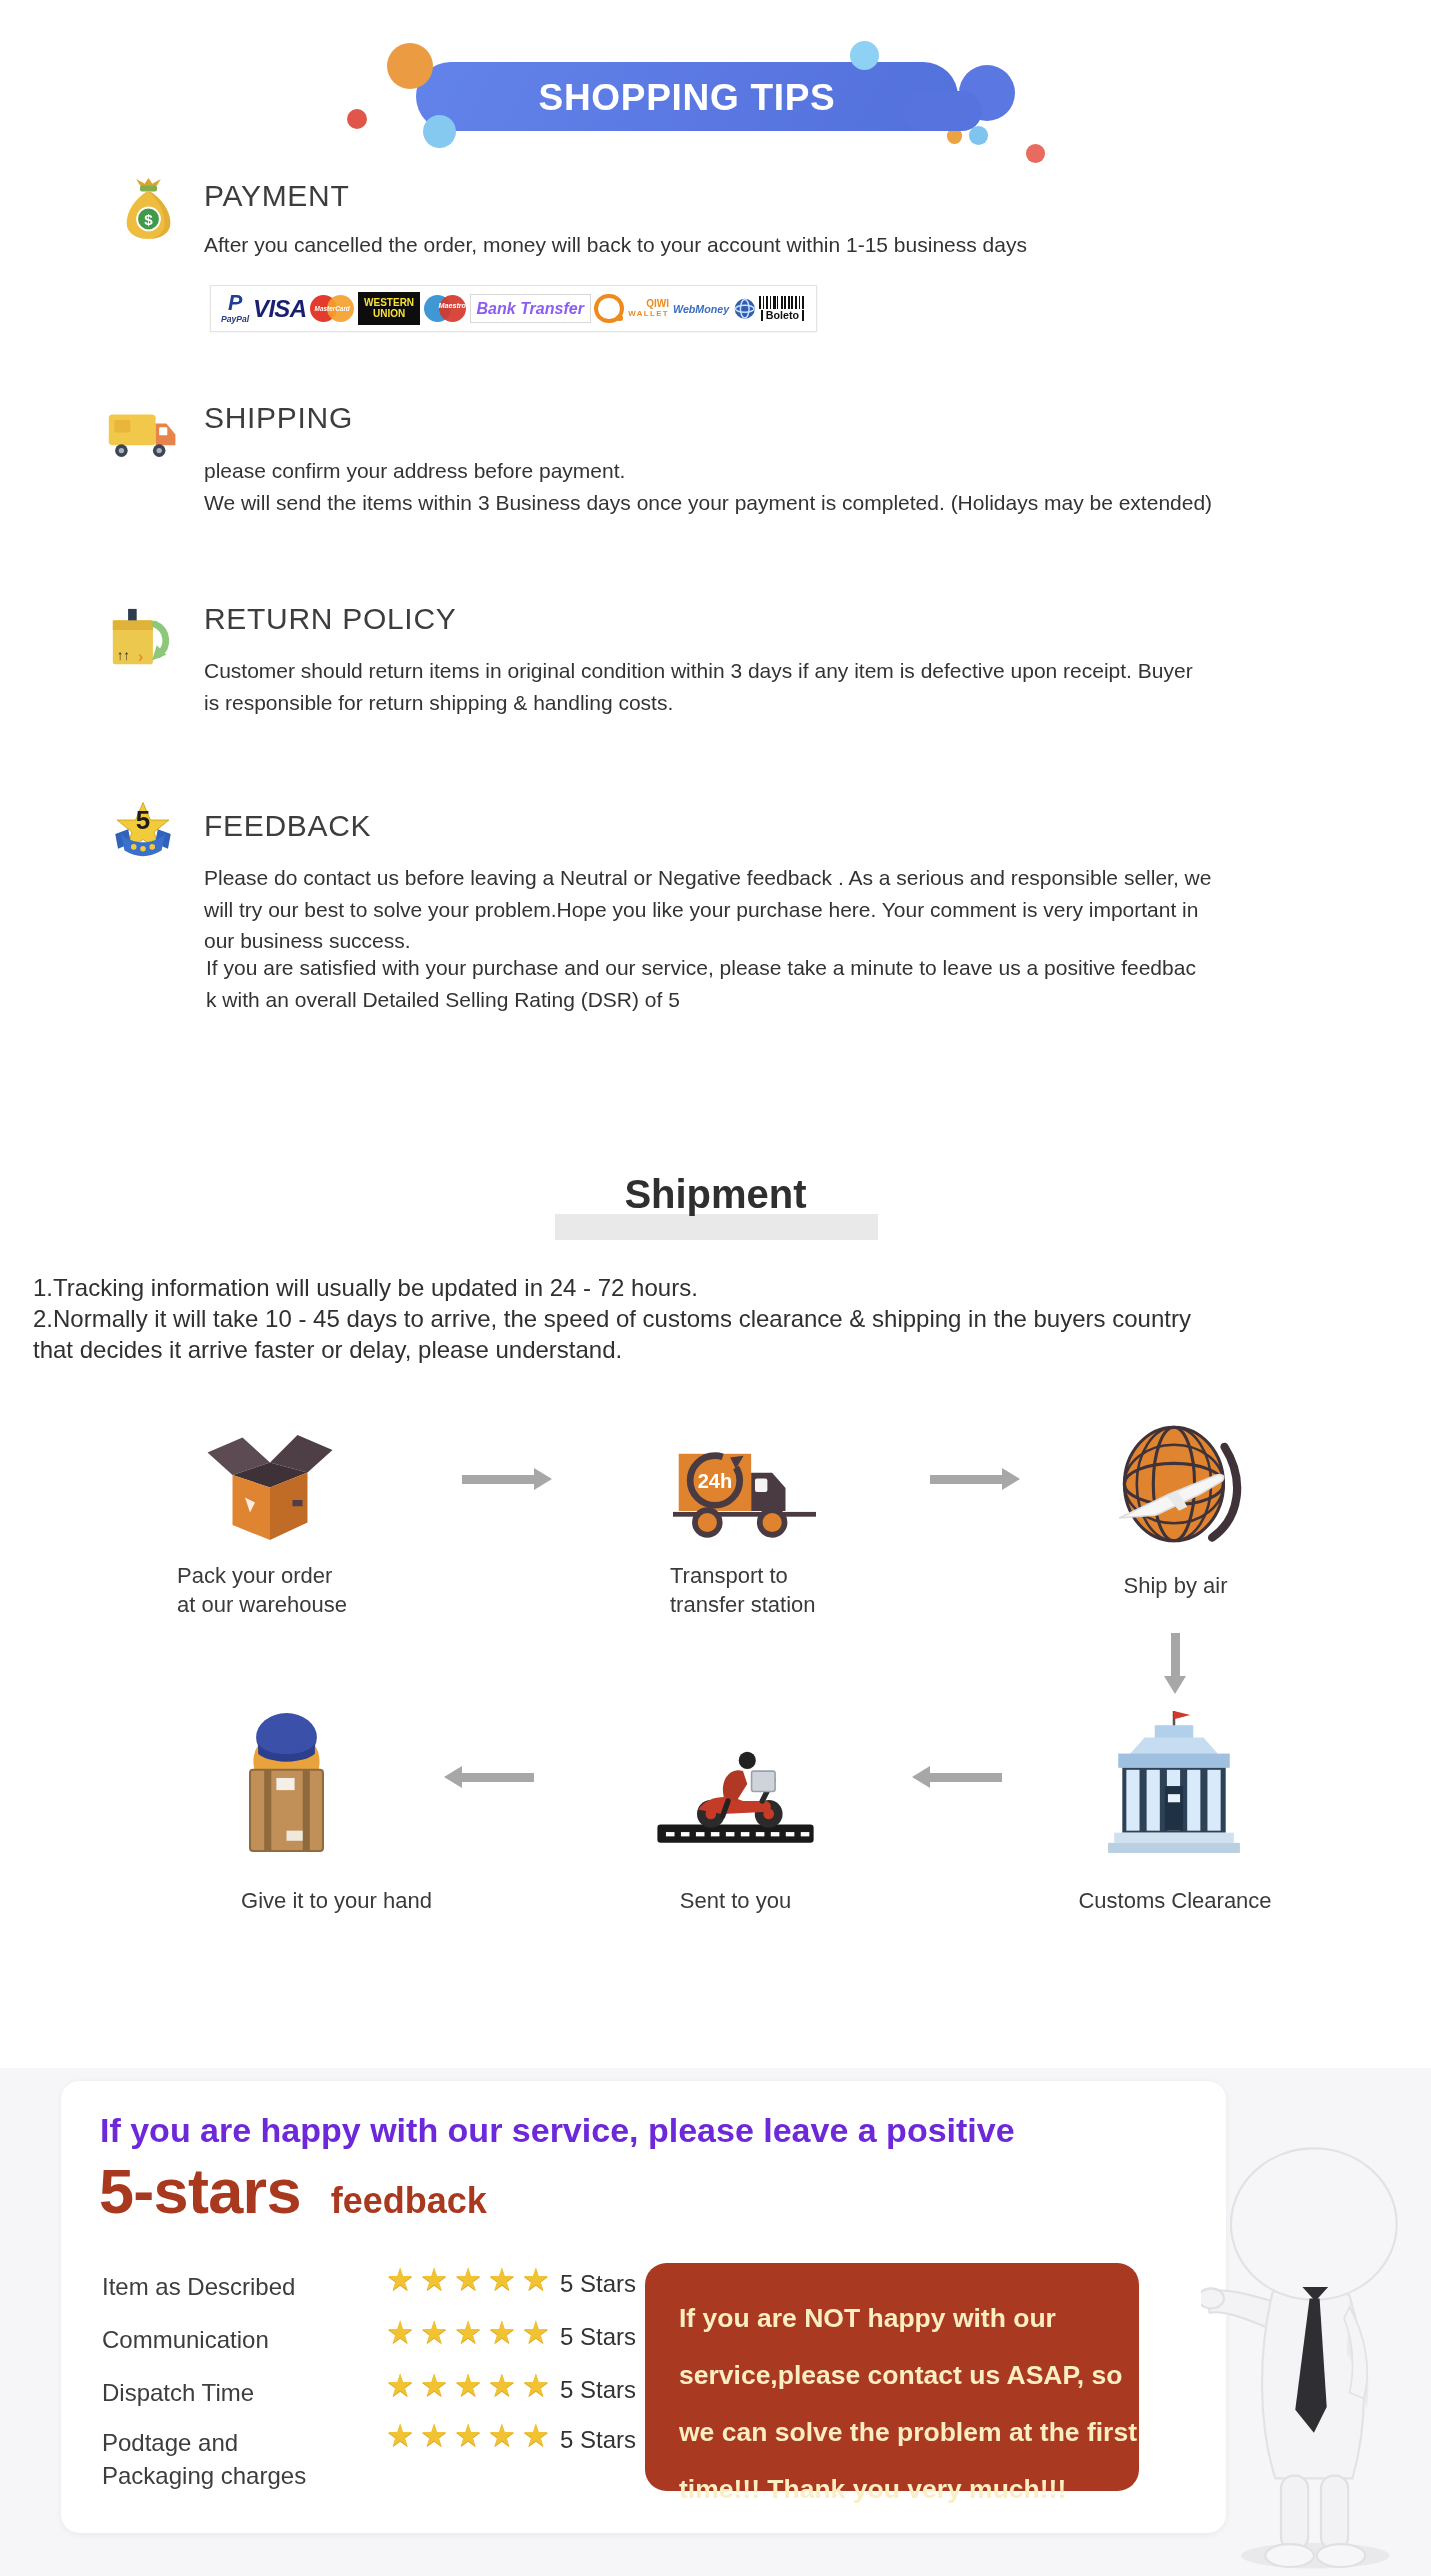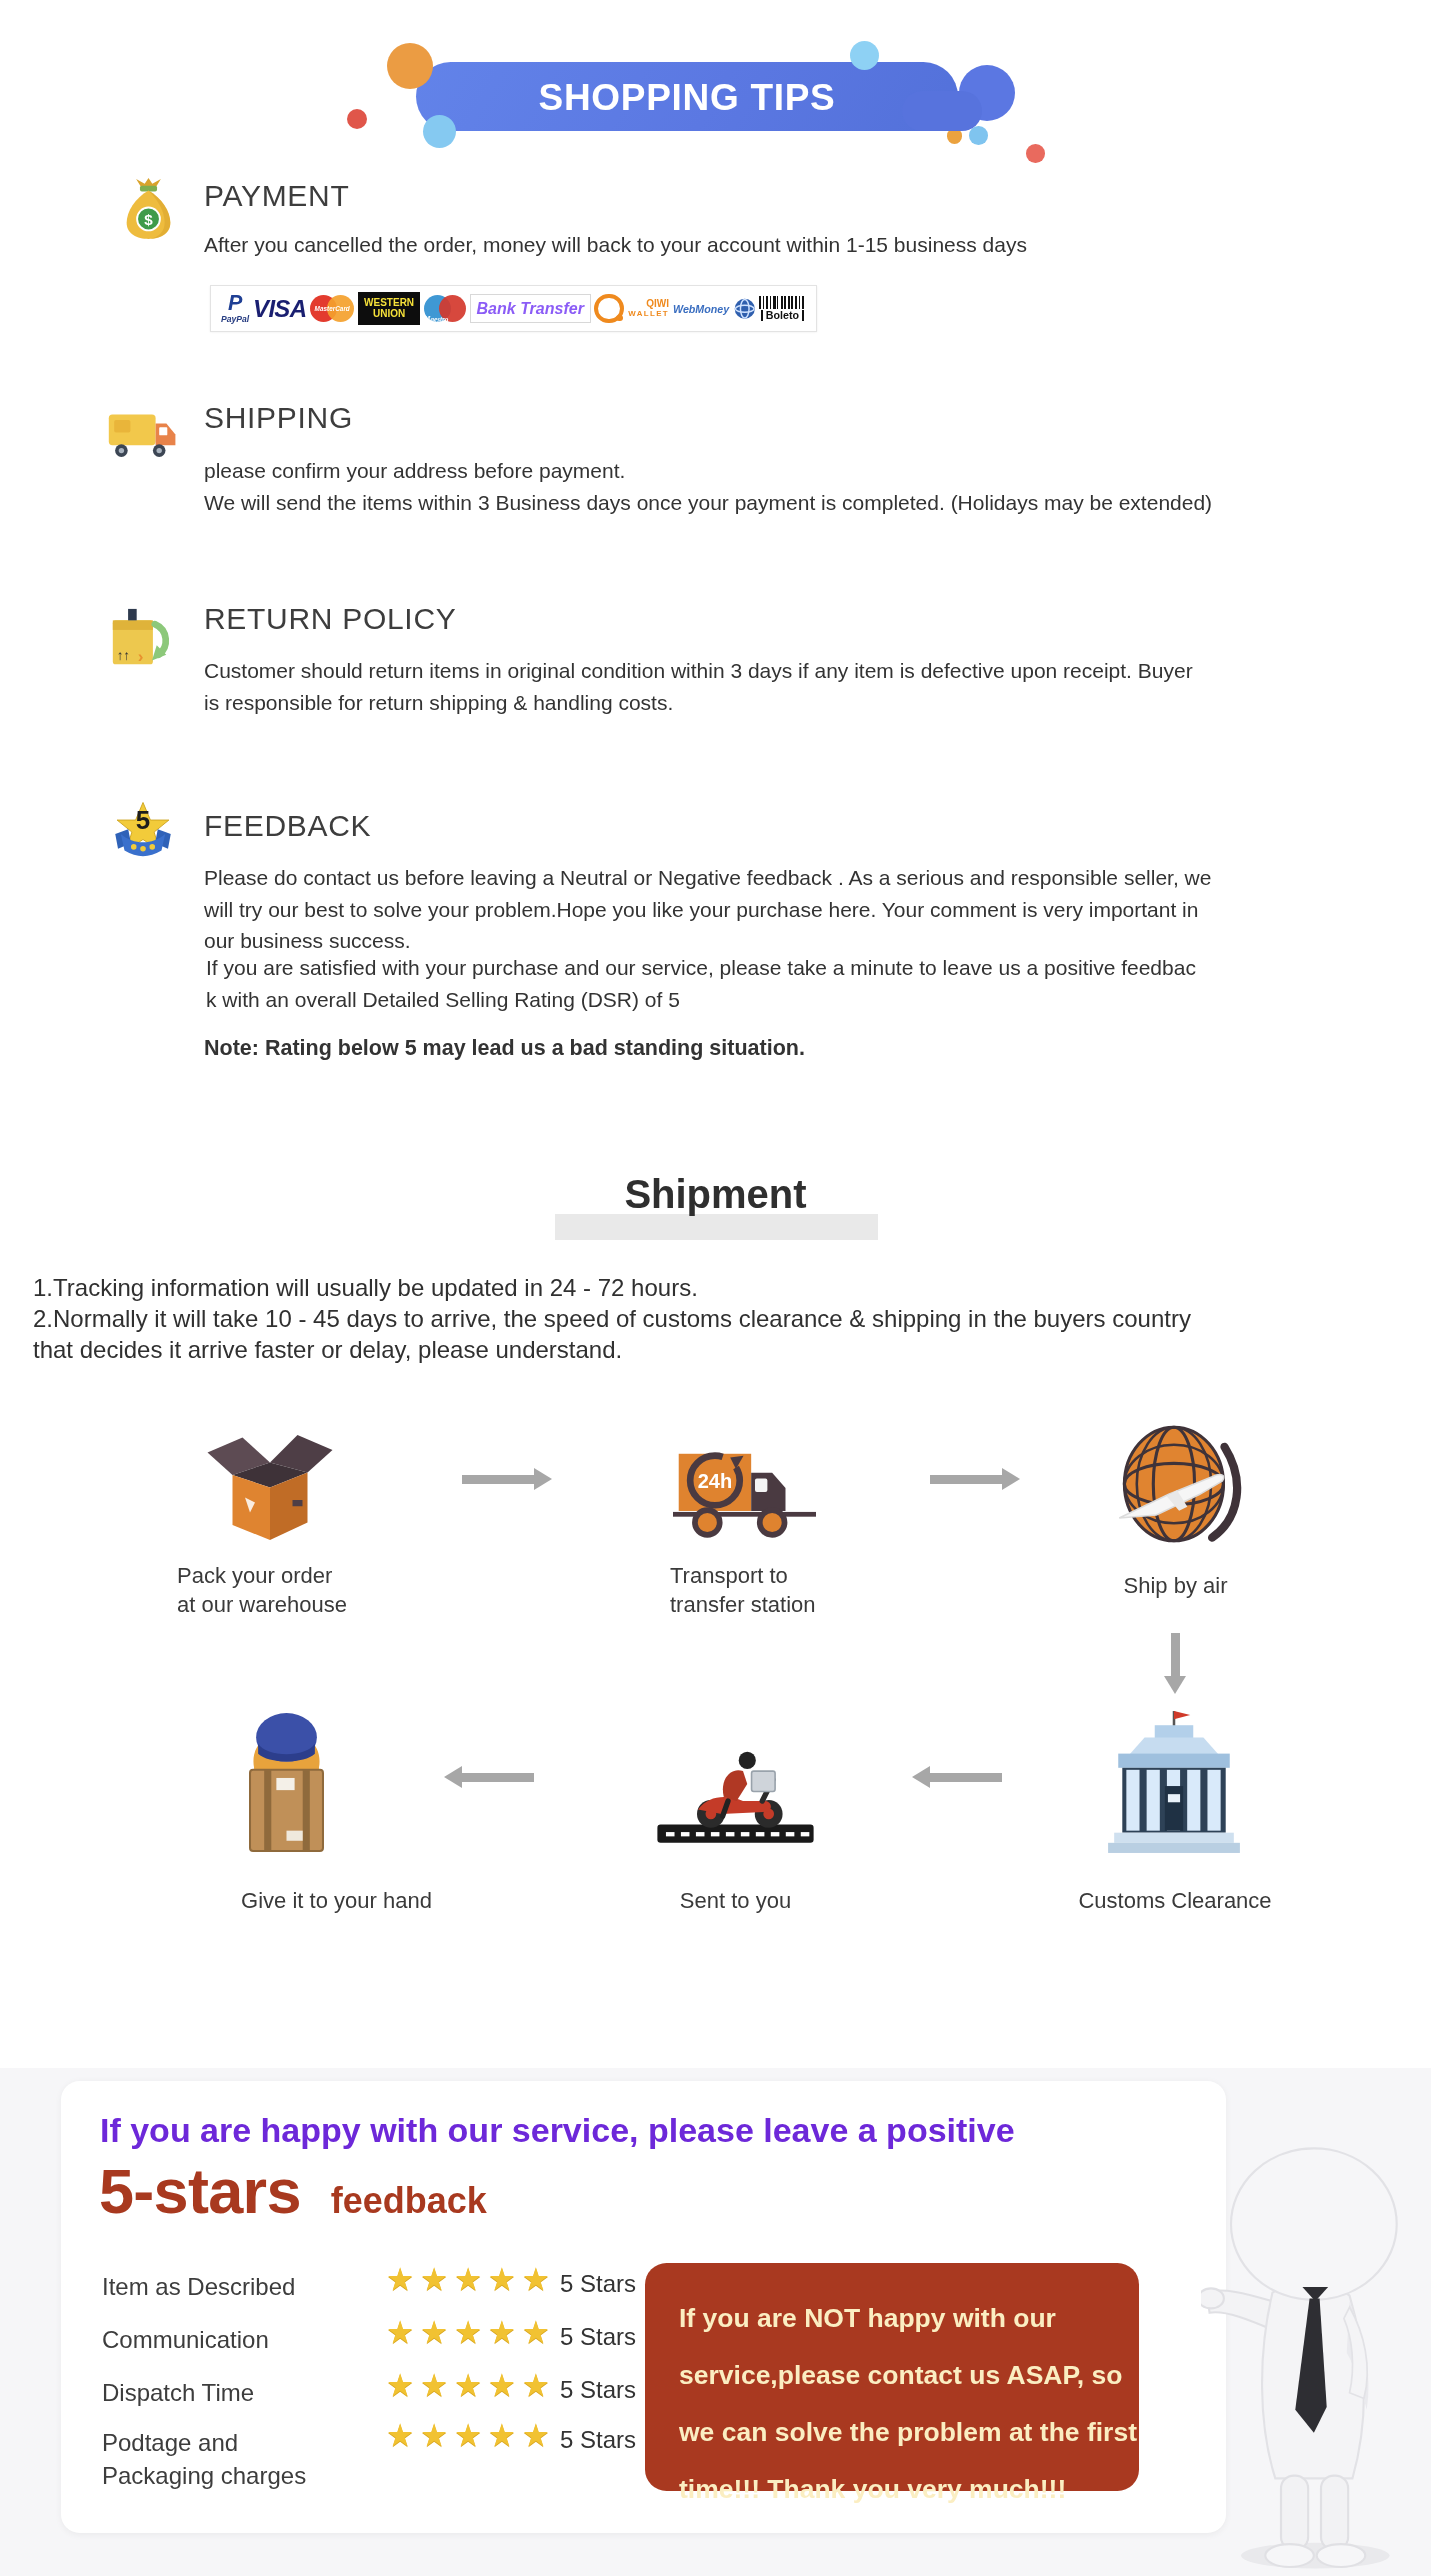--- a/index.html
+++ b/index.html
@@ -36,22 +36,22 @@
   .mc .c2{right:0;background:#f4a12d;opacity:.92;}
   .mc span{position:absolute;left:0;right:0;top:11.4px;text-align:center;font-size:6.4px;font-style:italic;
       font-weight:bold;color:#fff;z-index:2;}
   .wu{width:62px;height:33px;background:#0d0d0d;display:flex;flex-direction:column;align-items:center;
       justify-content:center;line-height:1.05;}
   .wu span{color:#f7e23a;font-size:10px;font-weight:bold;letter-spacing:0px;}
   .maestro{position:relative;width:42px;height:30px;}
   .maestro .c1{left:0;background:#3f98d4;}
   .maestro .c2{right:0;background:#d4382c;opacity:.92;}
   .maestro i{position:absolute;top:1.4px;width:27px;height:27px;border-radius:50%;}
-  .maestro span{position:absolute;left:0;right:0;top:22px;text-align:left;font-size:7.2px;font-style:italic;
-      font-weight:bold;color:#fff;z-index:2;font-family:Liberation Serif, serif;}
+  .maestro span{position:absolute;left:0;right:0;top:7px;text-align:right;font-size:7.2px;font-style:italic;
+      font-weight:bold;color:#fff;z-index:2;}
   .bank{border:1.4px solid #d8d8d8;padding:4.3px 5.7px;font-size:16px;font-weight:bold;color:#8b5cf6;
       font-style:italic;background:#fff;}
   .qiwi{display:flex;align-items:center;gap:4.3px;}
   .qiwi-ring{width:21.5px;height:21.5px;border:4.3px solid #ef8a1e;border-radius:50%;position:relative;}
   .qiwi-ring::after{content:"";position:absolute;right:-2.9px;bottom:-2.1px;width:6.4px;height:6.4px;
       border-radius:50%;background:#ef8a1e;}
   .qiwi-words{display:flex;flex-direction:column;line-height:1.05;}
   .qiwi-words .l1{font-size:10px;font-weight:bold;color:#ef8a1e;text-align:right;}
   .qiwi-words .l2{font-size:7.9px;font-weight:bold;color:#ef8a1e;letter-spacing:1.4px;}
   .wm{display:flex;align-items:center;gap:4.3px;}
@@ -217,21 +217,20 @@
   <div class="abs sec-title" style="left:204px;top:809px;">FEEDBACK</div>
   <div class="abs body-text" style="left:204px;top:862px;">
     <div>Please do contact us before leaving a Neutral or Negative  feedback . As a serious and responsible seller, we</div>
     <div>will try our best to solve your problem.Hope you like your purchase here. Your comment is very important in</div>
     <div>our business success.</div>
   </div>
   <div class="abs body-text" style="left:206px;top:952px;">
     <div>If you are satisfied with your purchase and our service,  please take a minute to leave us  a positive feedbac</div>
     <div>k with an overall  Detailed Selling Rating (DSR) of 5</div>
   </div>
-  <div class="abs note-text" style="left:204px;top:1036px;">Note: Rating below 5 may lead us a bad standing situation.</div>
 
   <div class="abs ship-bar"></div>
   <div class="abs ship-title">Shipment</div>
   <div class="abs track-text" style="left:33px;top:1272px;">
     <div>1.Tracking information will usually be updated in 24 - 72 hours.</div>
     <div>2.Normally it will take 10 - 45 days to arrive, the speed of customs clearance &amp; shipping in the buyers country</div>
     <div>that decides it arrive faster or delay, please understand.</div>
   </div>
 
   <div class="abs" style="left:195px;top:1420px;width:150px;height:125px;">

